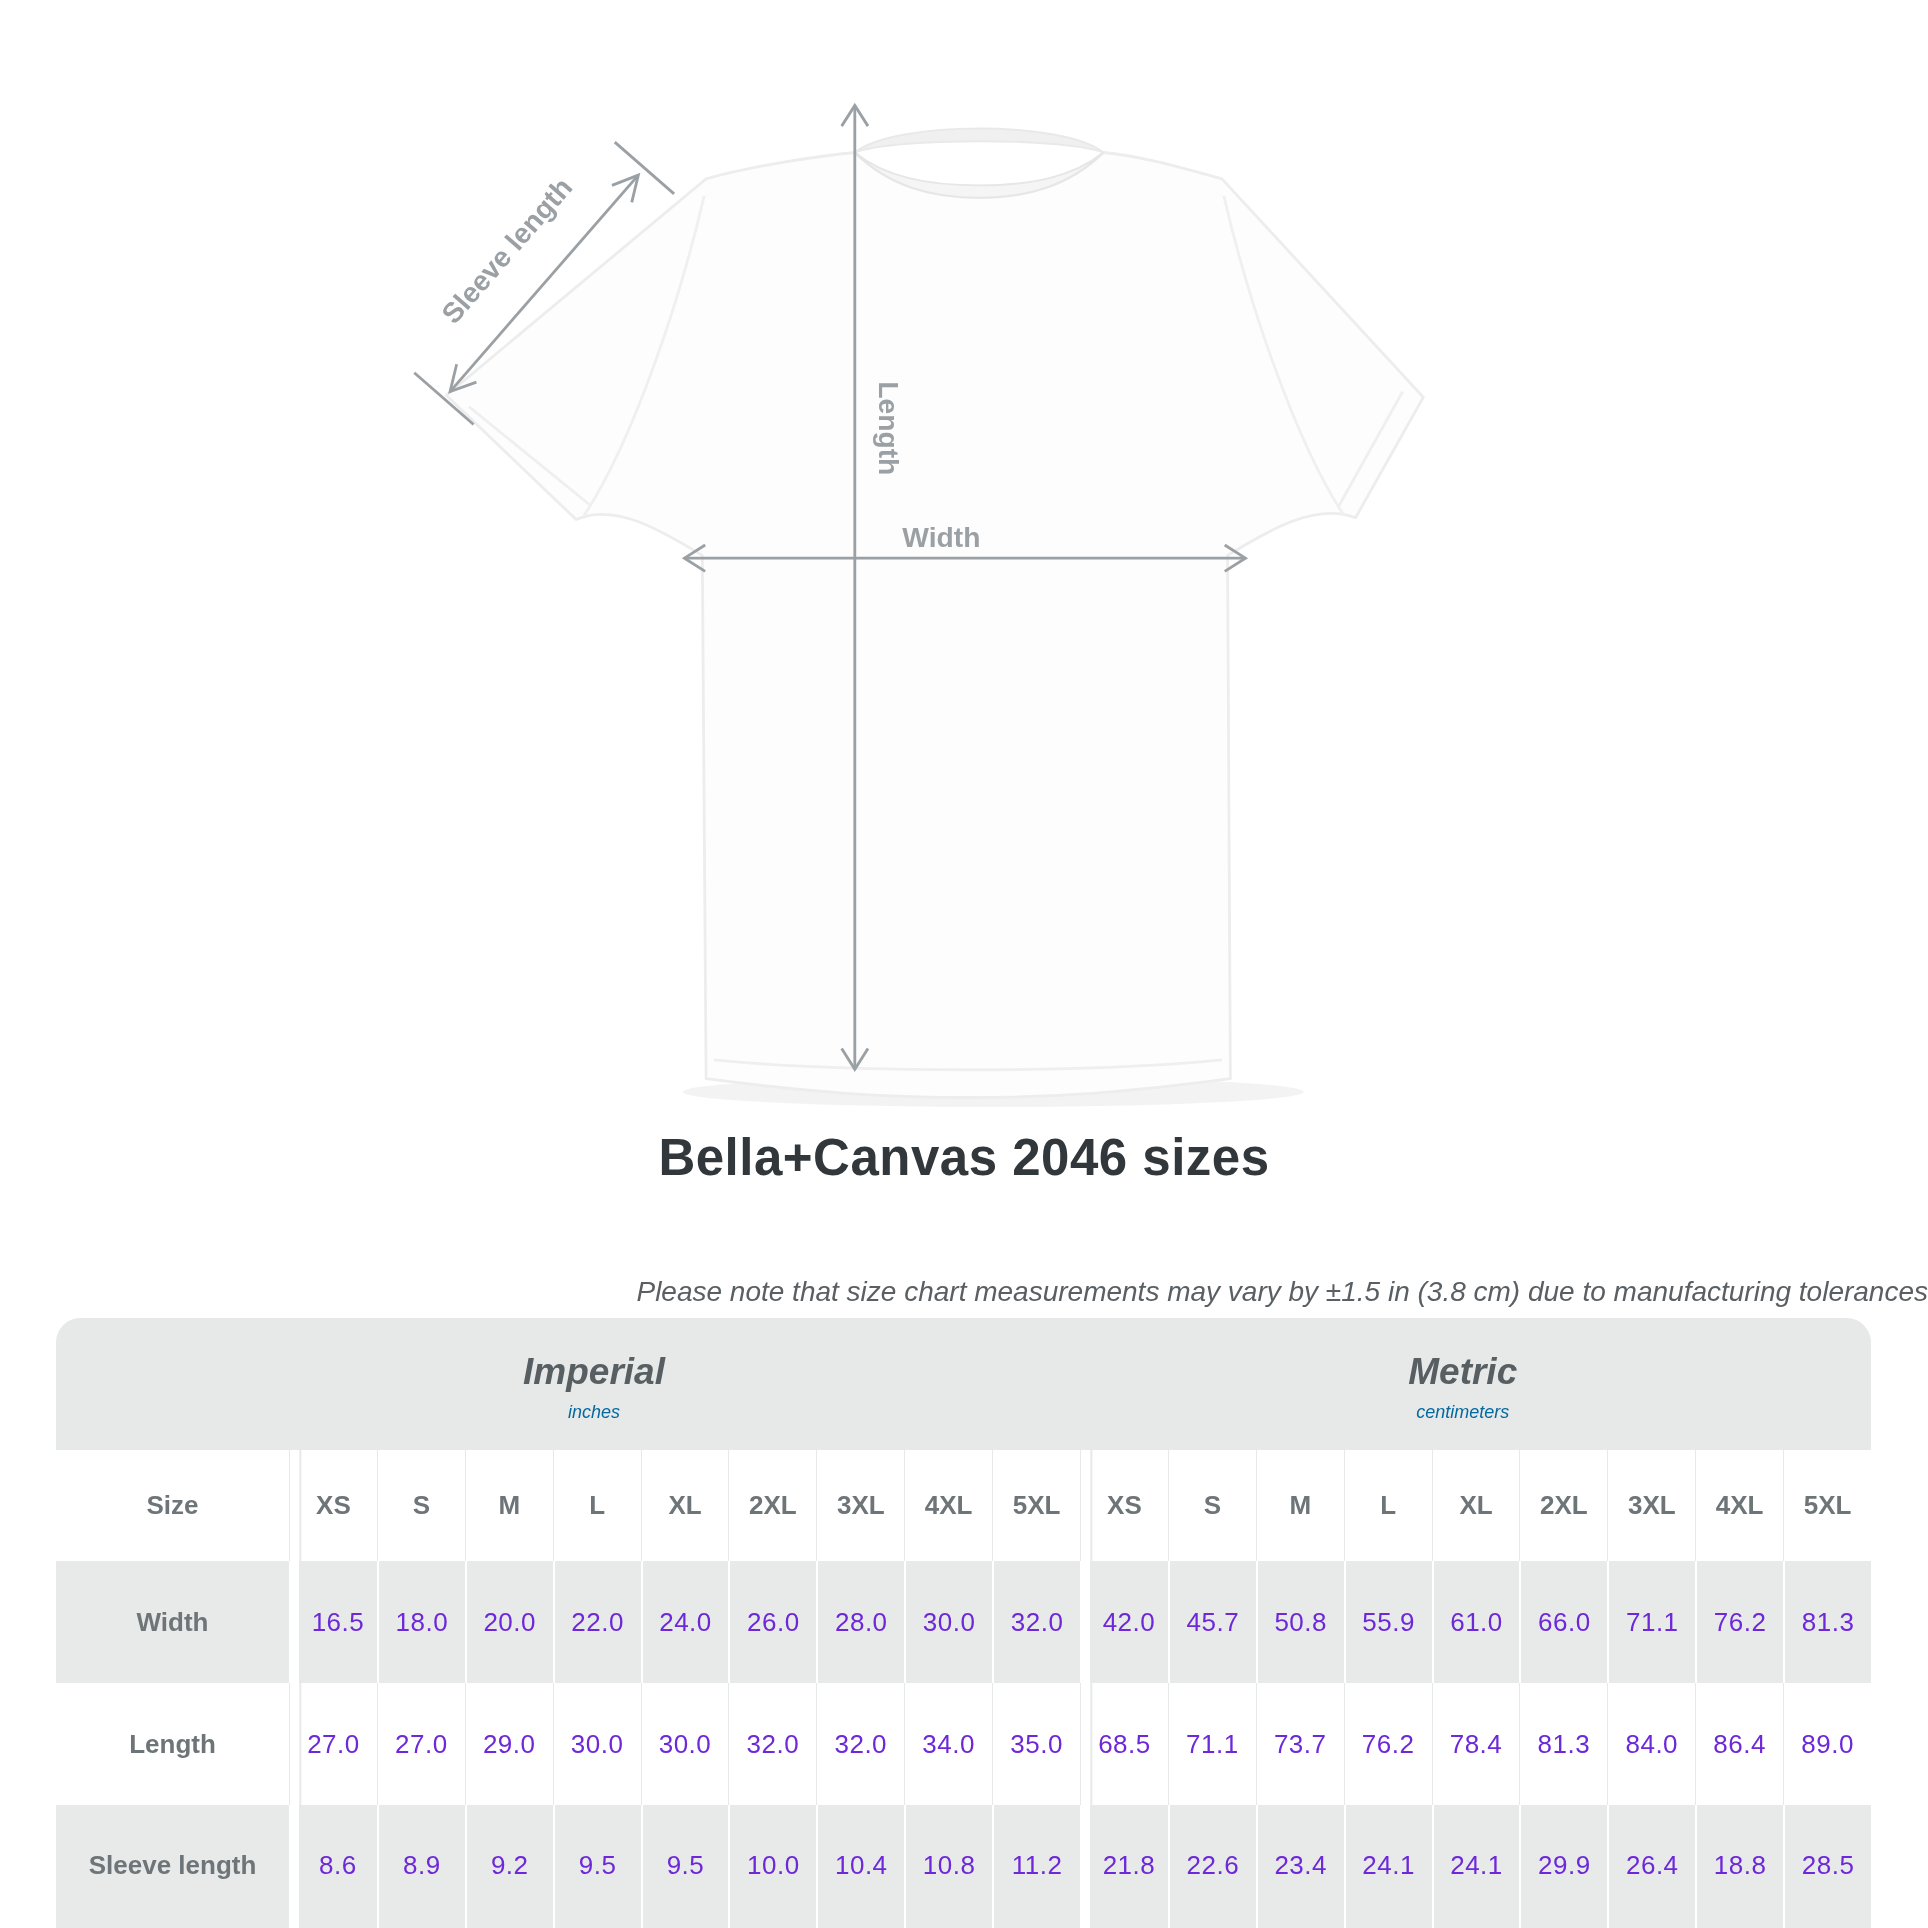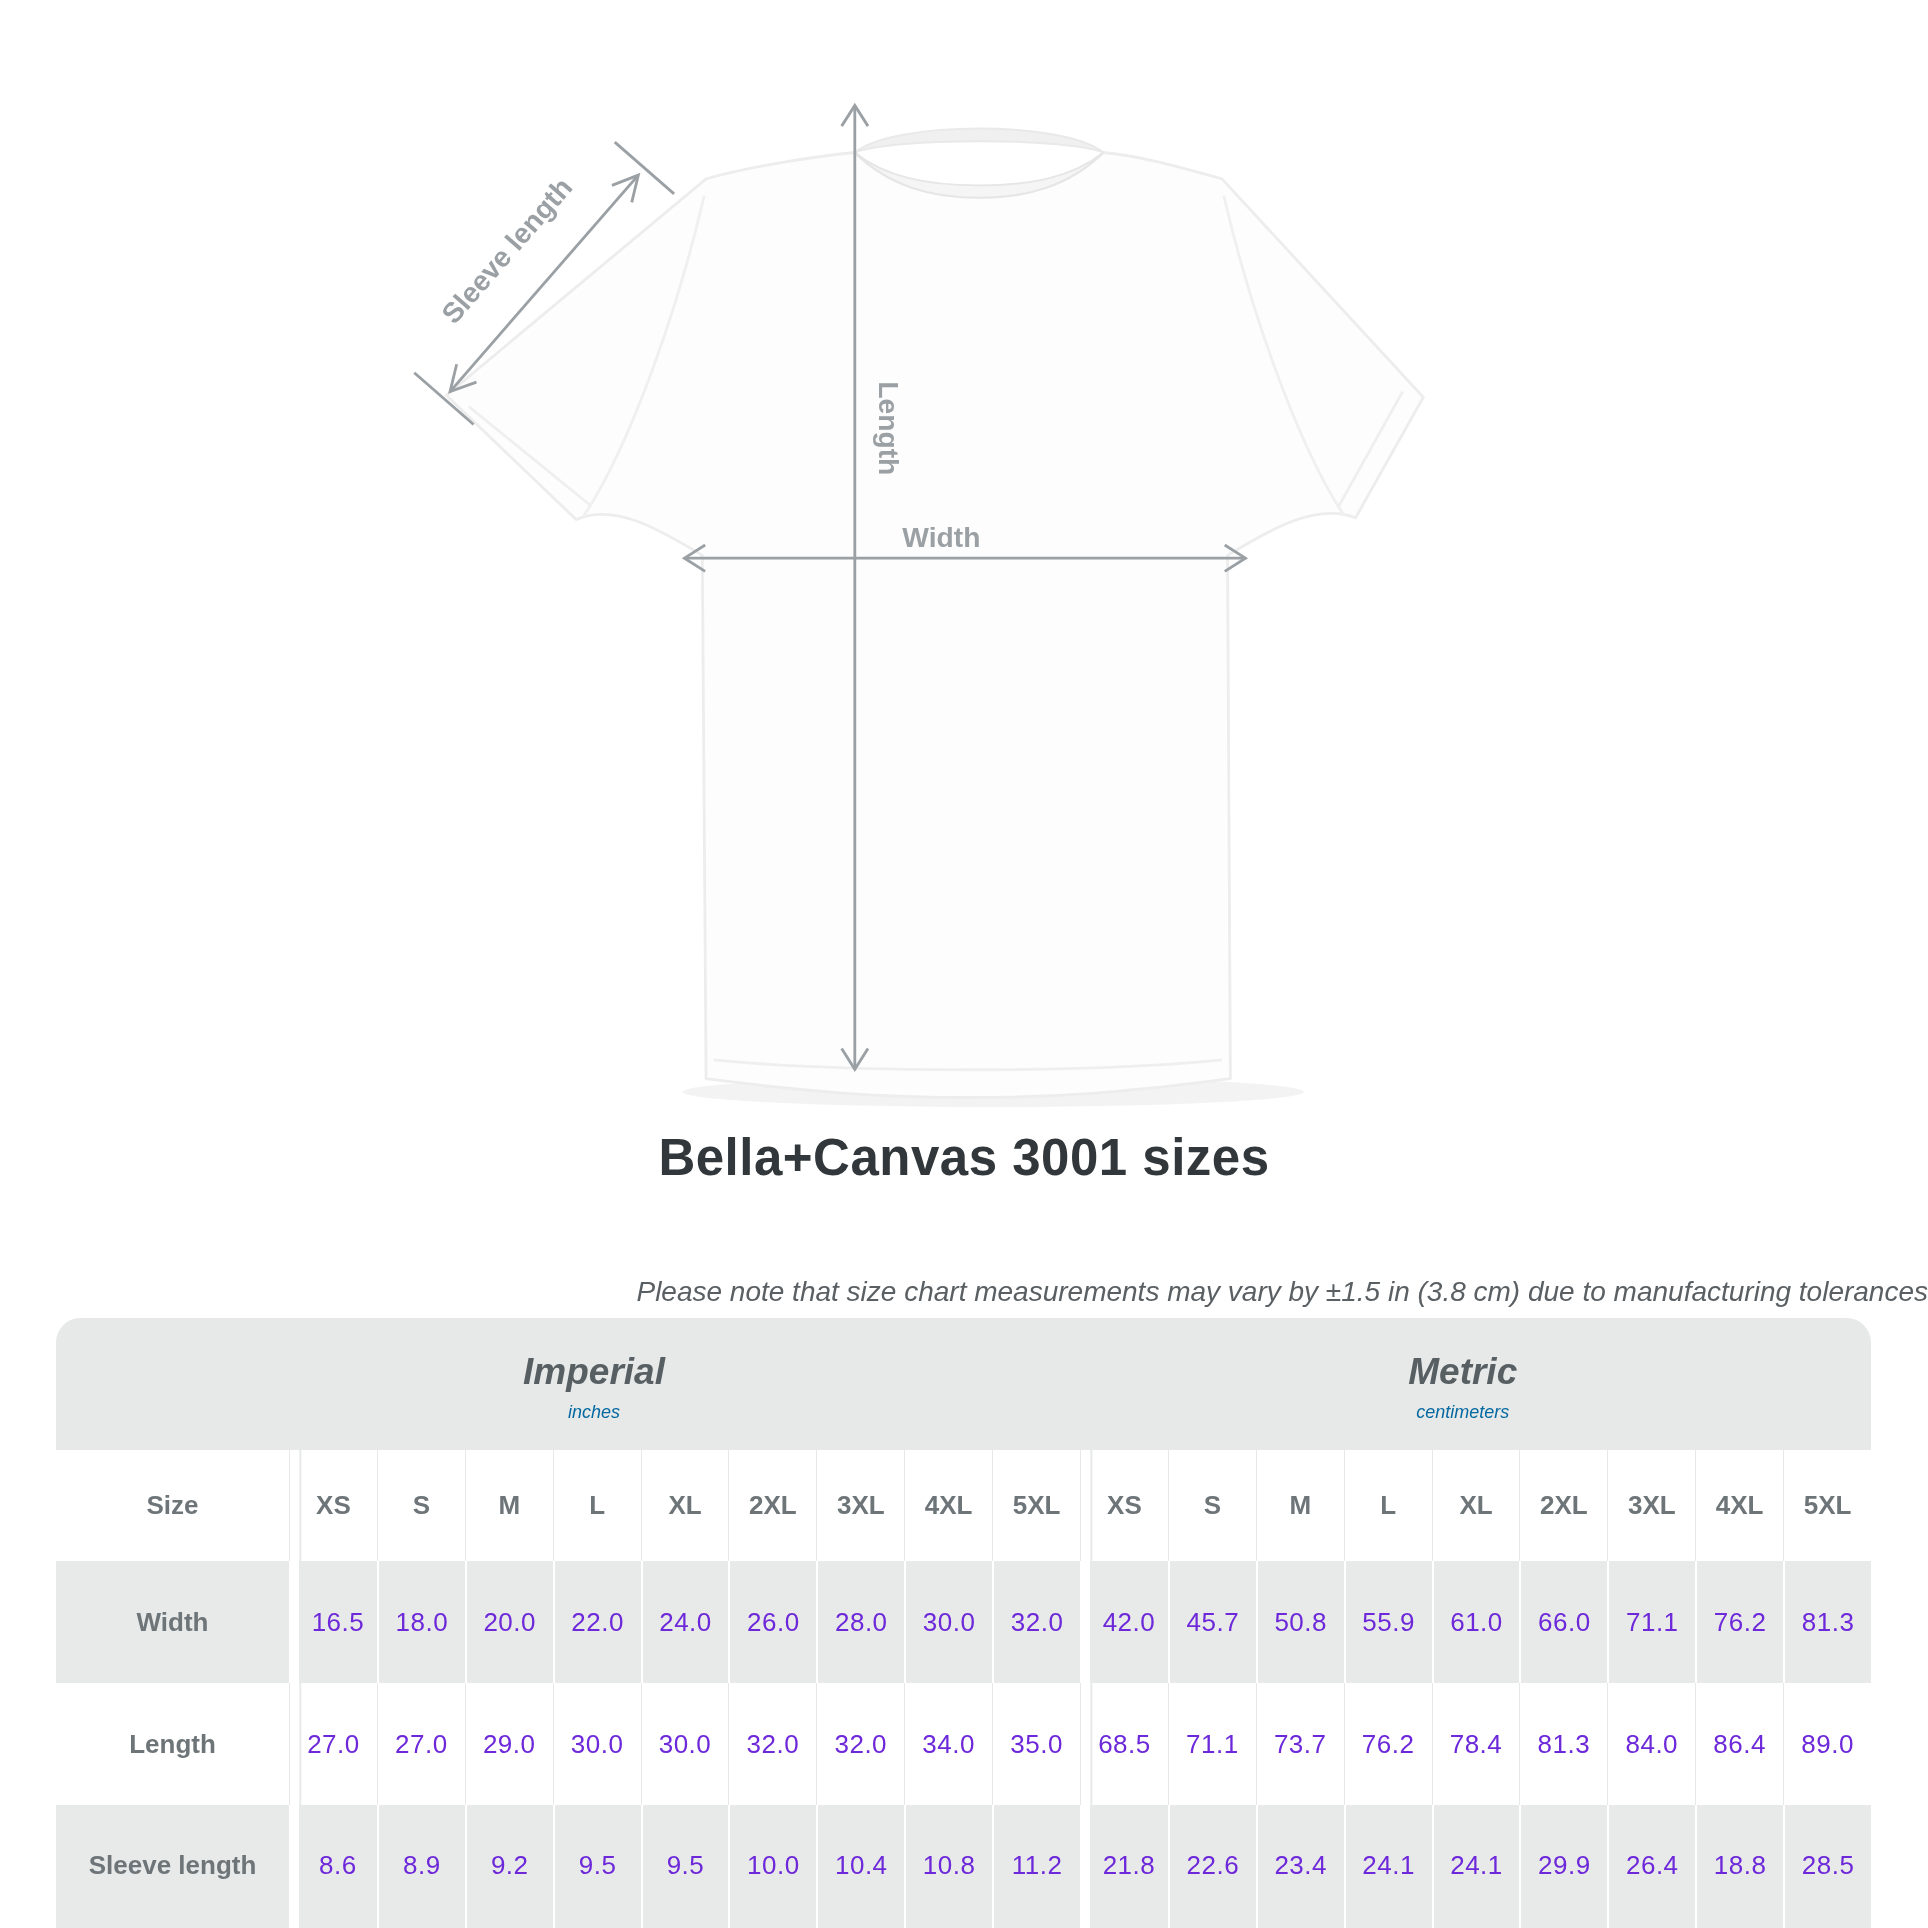--- a/index.html
+++ b/index.html
@@ -96,21 +96,21 @@
       <line x1="440" y1="396" x2="503" y2="451"></line>
     </g>
 
     <g fill="#9aa0a4" font-size="30" font-weight="700" text-anchor="middle">
       <text transform="translate(546,273) rotate(-49)">Sleeve length</text>
       <text transform="translate(934,455) rotate(90)">Length</text>
       <text x="1000" y="581">Width</text>
     </g>
   </svg>
 
-  <div class="title">Bella+Canvas 3001 sizes</div>
+  <div class="title">Bella+Canvas 2046 sizes</div>
   <div class="subtitle">Please note that size chart measurements may vary by ±1.5 in (3.8 cm) due to manufacturing tolerances</div>
 
   <div class="size-table">
 
     <div class="unit-band">
       <div class="unit unit-imperial">
         <div class="unit-name">Imperial</div>
         <div class="unit-sub">inches</div>
       </div>
       <div class="unit unit-metric">

